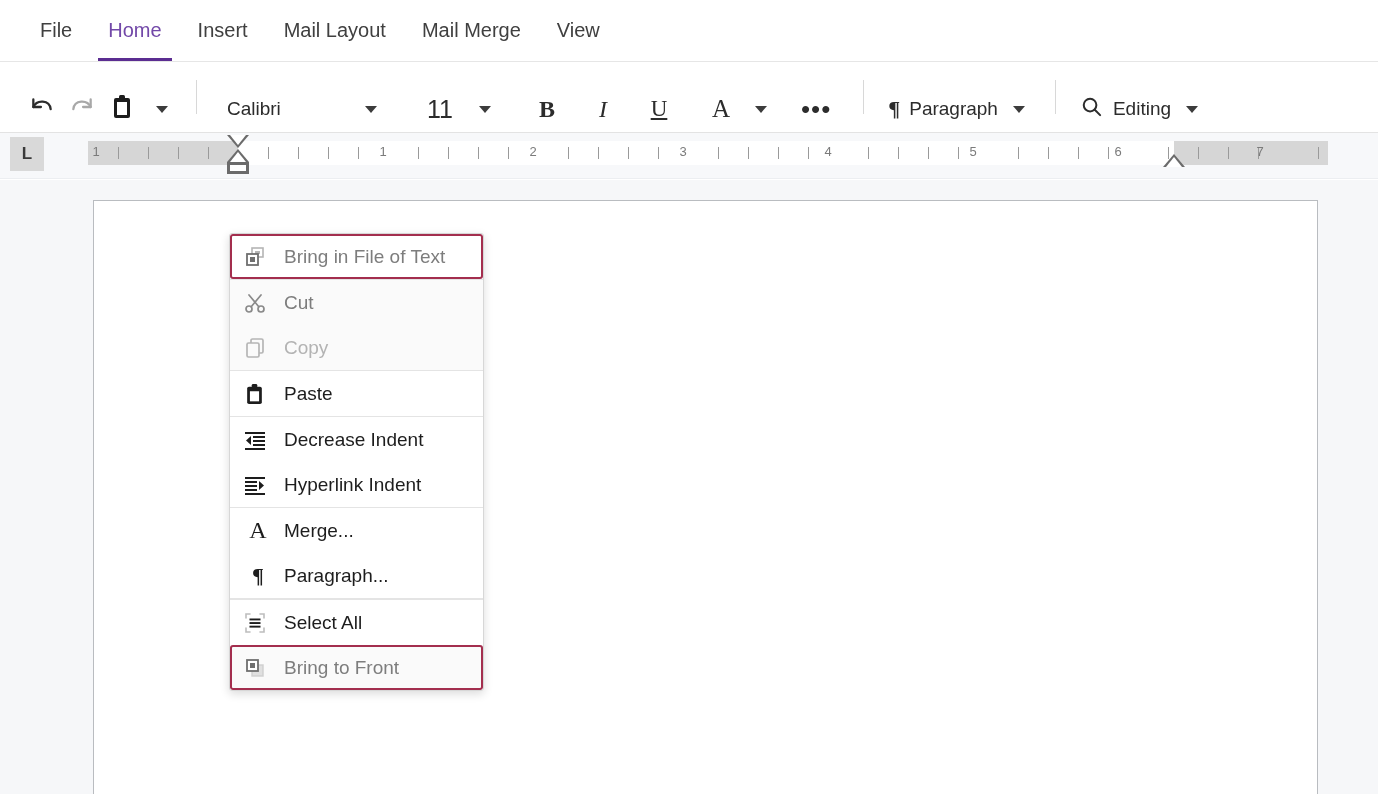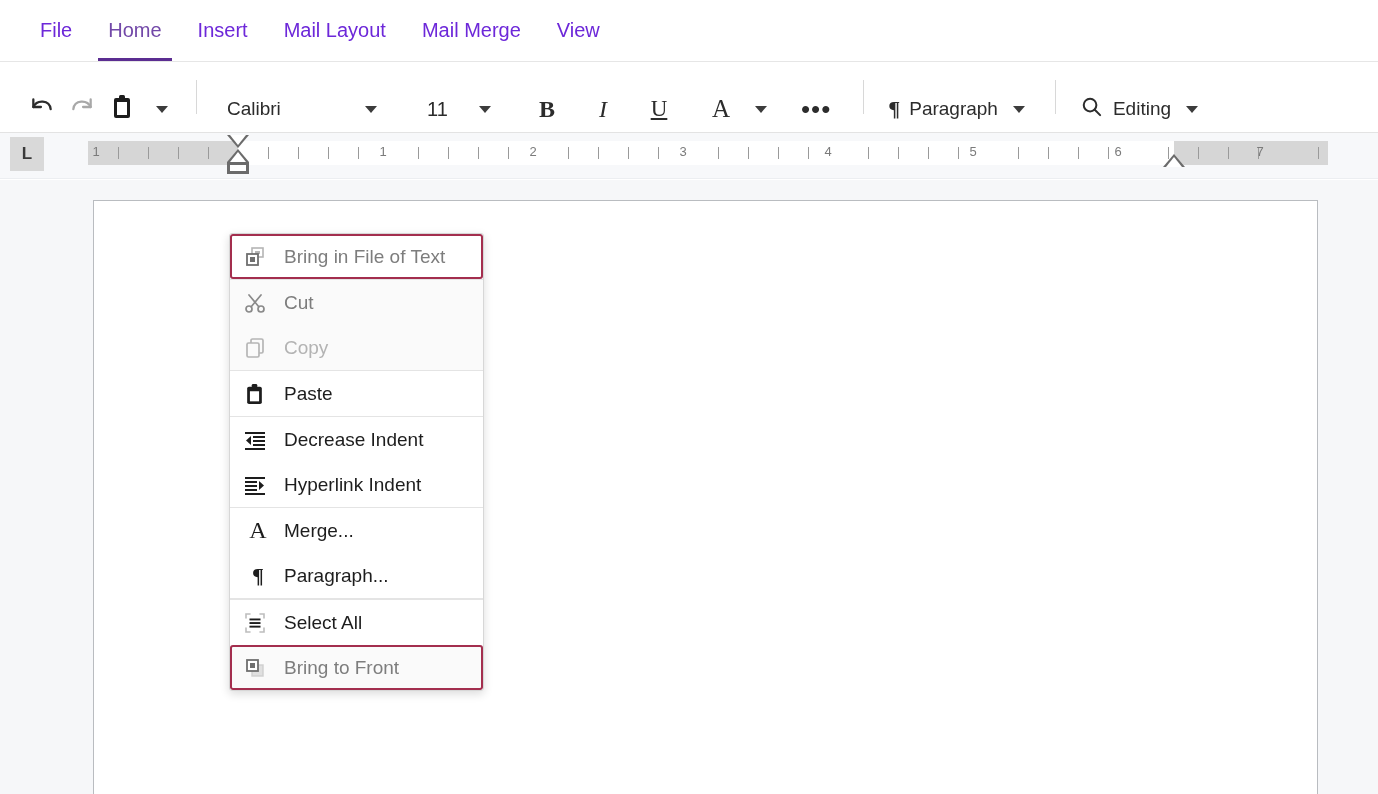--- a/index.html
+++ b/index.html
@@ -17,21 +17,21 @@
     display: flex;
     align-items: stretch;
     padding-left: 22px;
     border-bottom: 1px solid #e6e6e6;
   }
   .tab {
     display: flex;
     align-items: center;
     padding: 0 18px;
     font-size: 20px;
-    color: #6d28d9;
+    color: #404040;
     position: relative;
     cursor: default;
     white-space: nowrap;
   }
   .tab.active { color: #7248a8; }
   .tab.active::after {
     content: "";
     position: absolute;
     left: 8px; right: 8px; bottom: 0;
     height: 3px;
@@ -70,21 +70,21 @@
     border-left: 6px solid transparent;
     border-right: 6px solid transparent;
     border-top: 7px solid #3c3c3c;
     display: inline-block;
   }
   .font-name {
     font-size: 19px; color: #2b2b2b;
     width: 148px; padding-left: 10px;
   }
   .font-size {
-    font-size: 20px; color: #2b2b2b;
+    font-size: 25px; color: #2b2b2b;
     width: 46px; text-align: left; padding-left: 10px;
   }
   .glyph-b { font-size: 24px; font-weight: bold; font-family: "Liberation Serif", serif; }
   .glyph-i { font-size: 24px; font-style: italic; font-family: "Liberation Serif", serif; }
   .glyph-u { font-size: 23px; text-decoration: underline; font-family: "Liberation Serif", serif; }
   .glyph-a { font-size: 25px; font-family: "Liberation Serif", serif; }
   .glyph-dots { font-size: 26px; letter-spacing: 1px; line-height: 10px; }
   .glyph-pil { font-size: 22px; font-family: "Liberation Serif", serif; font-weight: bold; }
 
   

